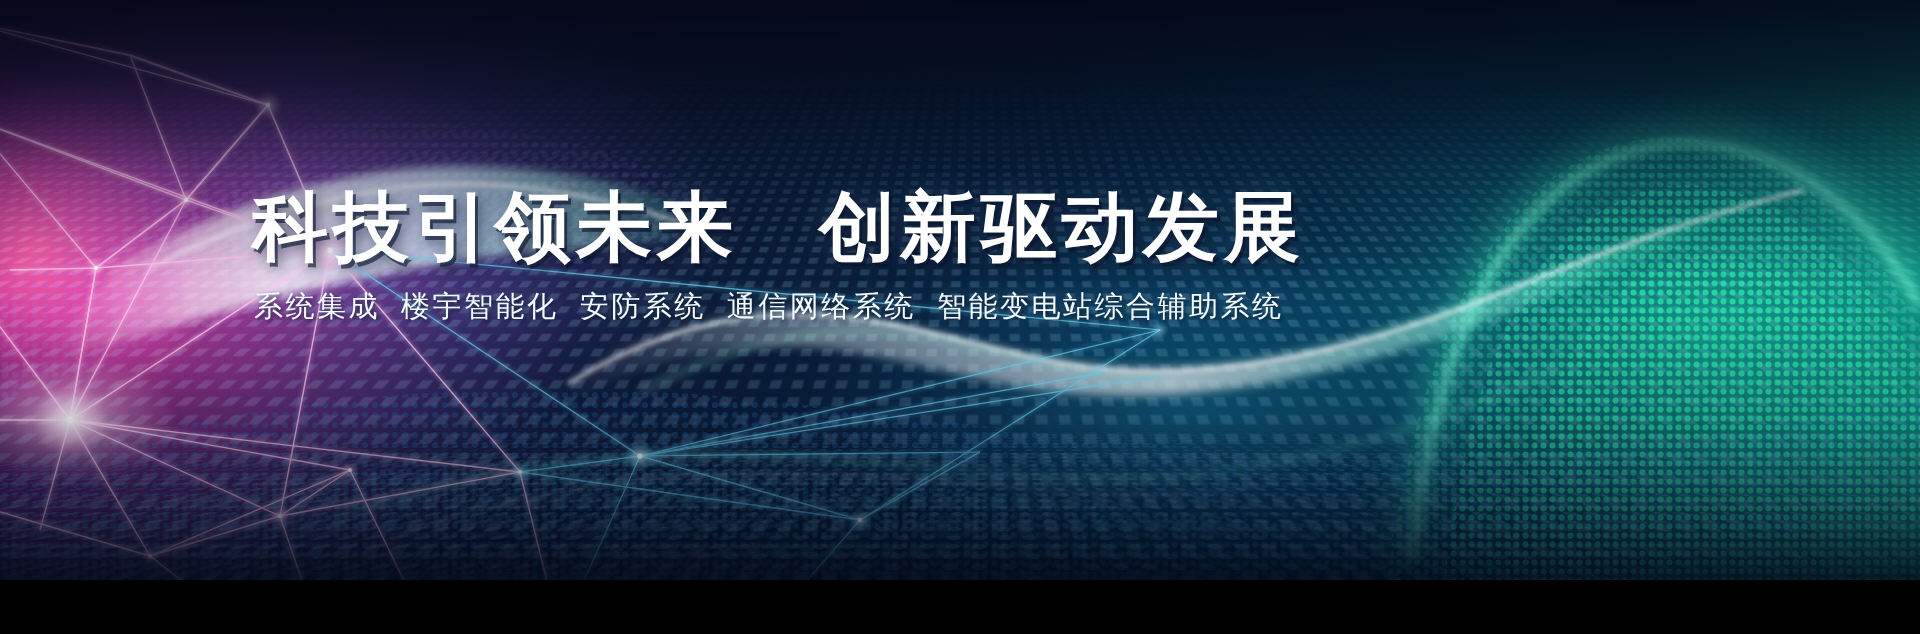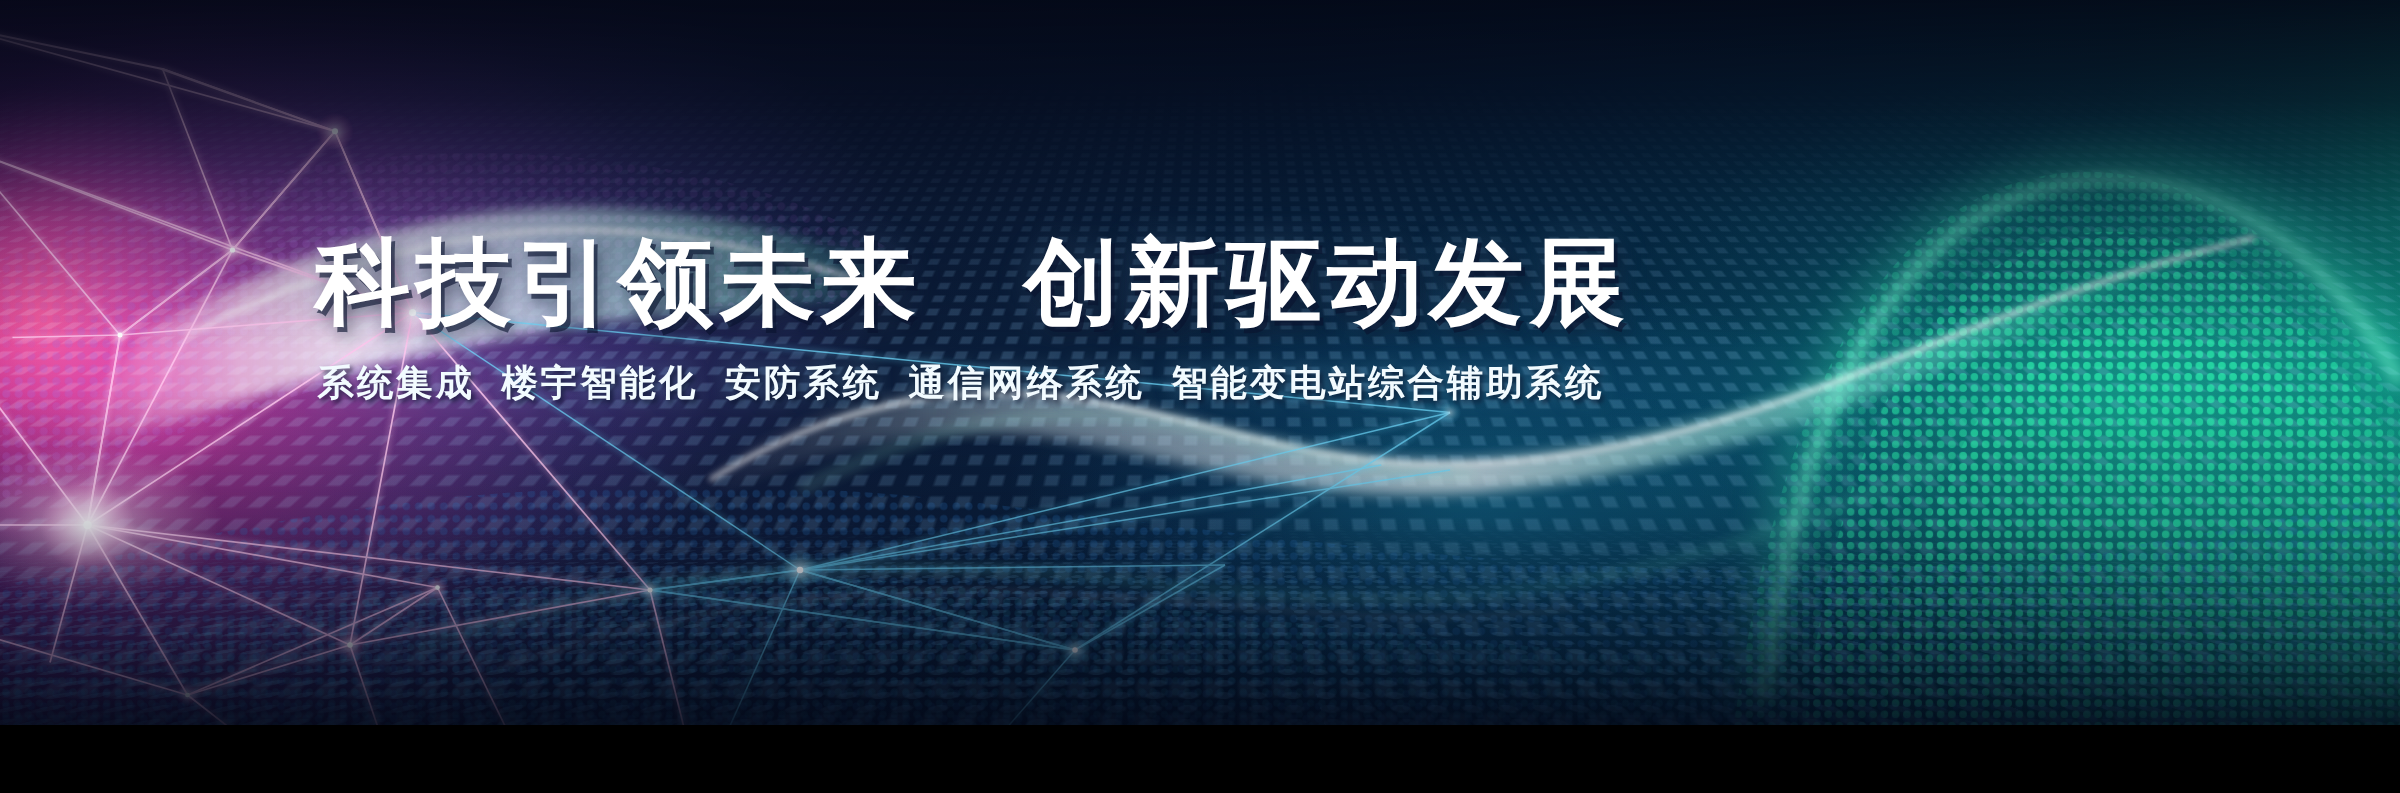--- a/index.html
+++ b/index.html
@@ -174,21 +174,21 @@
     text-shadow:
        3px 4px 0 rgba(10,20,46,0.62),
        5px 7px 14px rgba(4,10,30,0.55),
        0 0 28px rgba(160,220,255,0.22);
   }
   #subtitle {
     position: absolute;
     left: 254px;
     top: 287px;
     font-size: 29px;
-    font-weight: 700;
+    font-weight: 400;
     color: #f2fbff;
     letter-spacing: 2.5px;
     white-space: pre;
     text-shadow:
        2px 2px 4px rgba(6,14,36,0.75),
        0 0 16px rgba(150,220,255,0.35);
   }
 </style>
 </head>
 <body>

